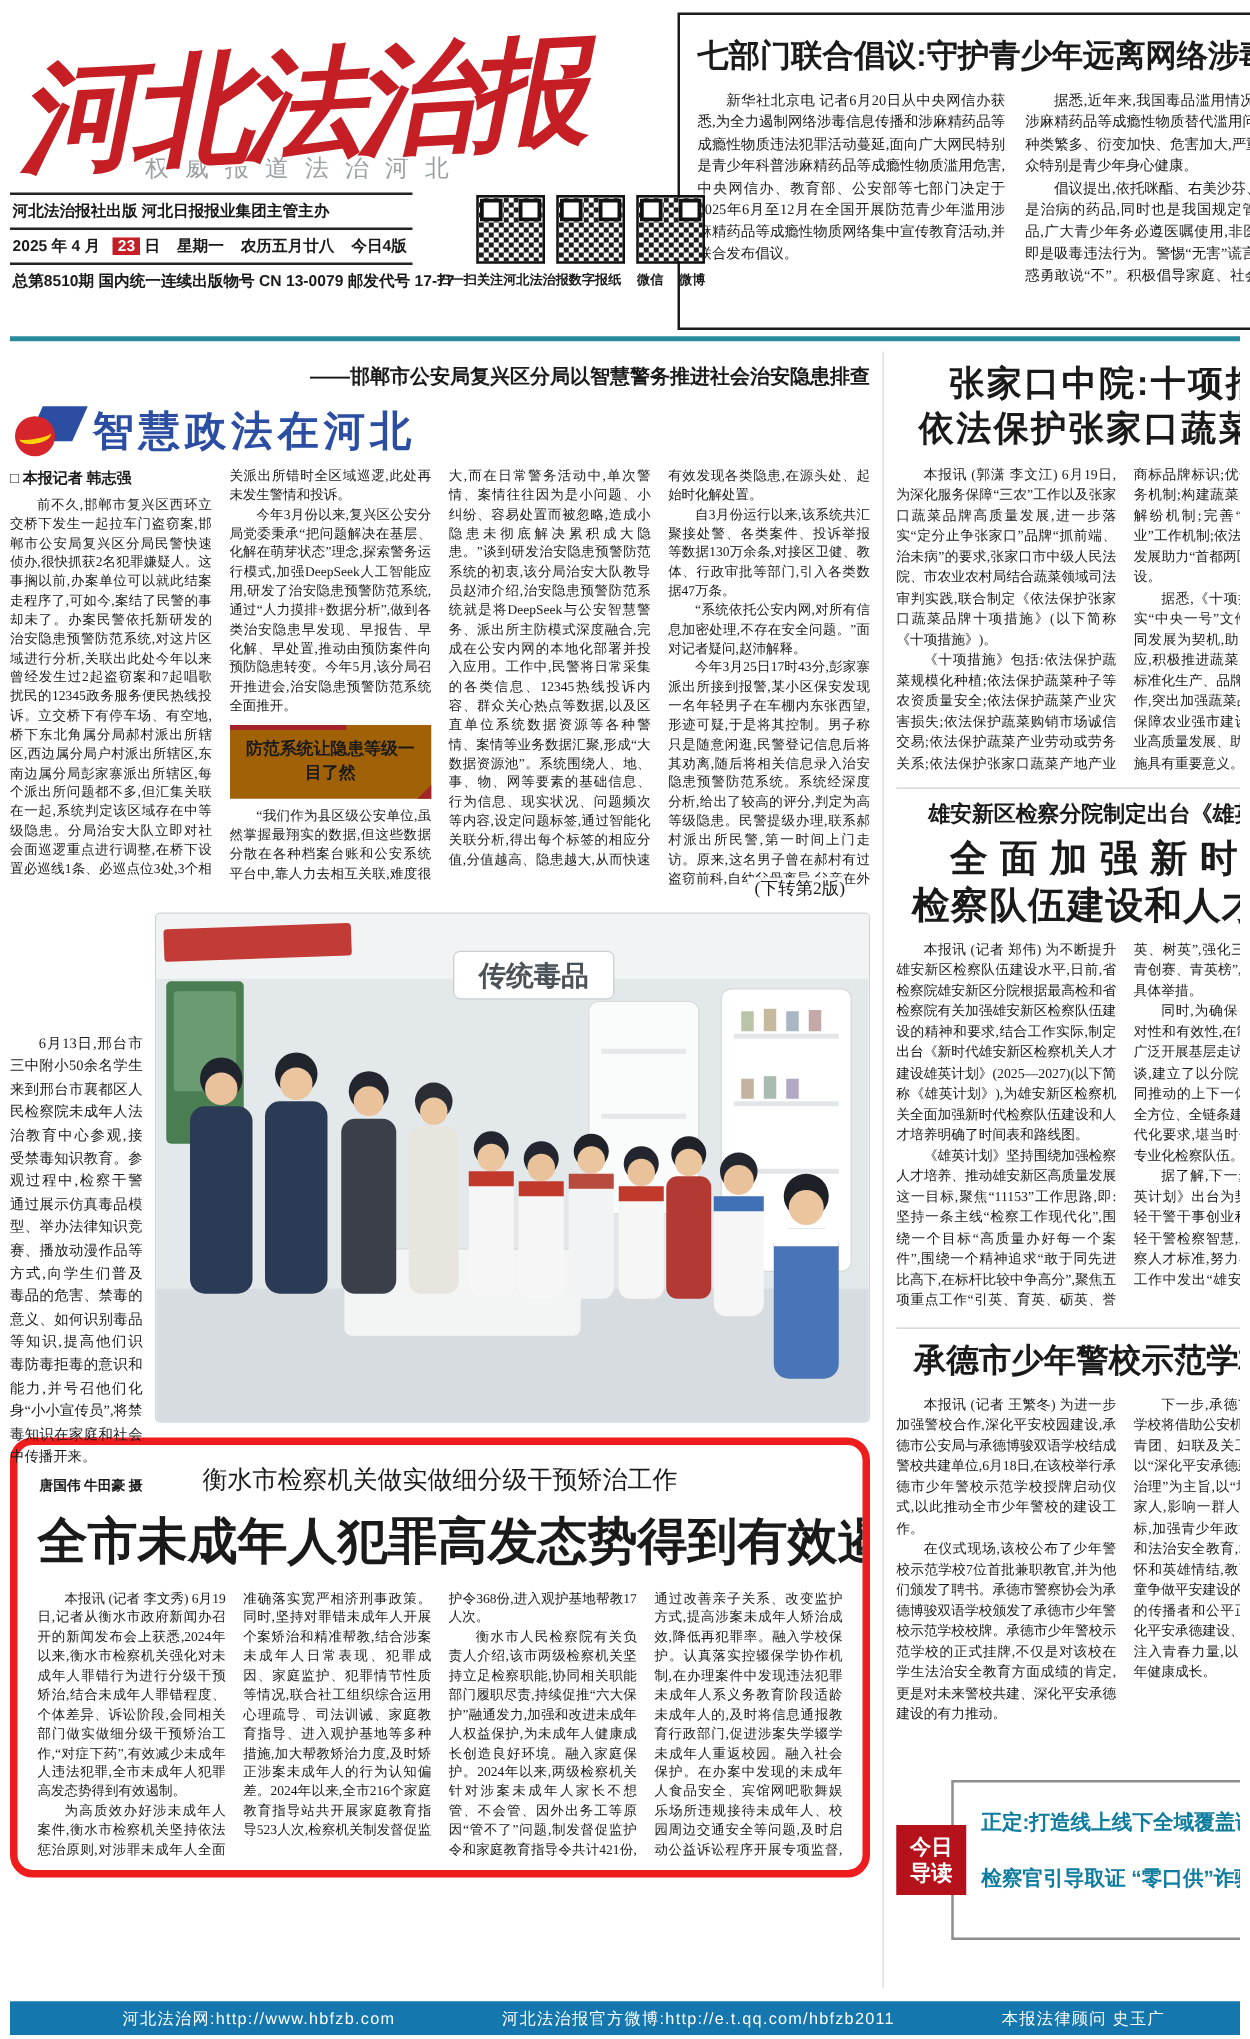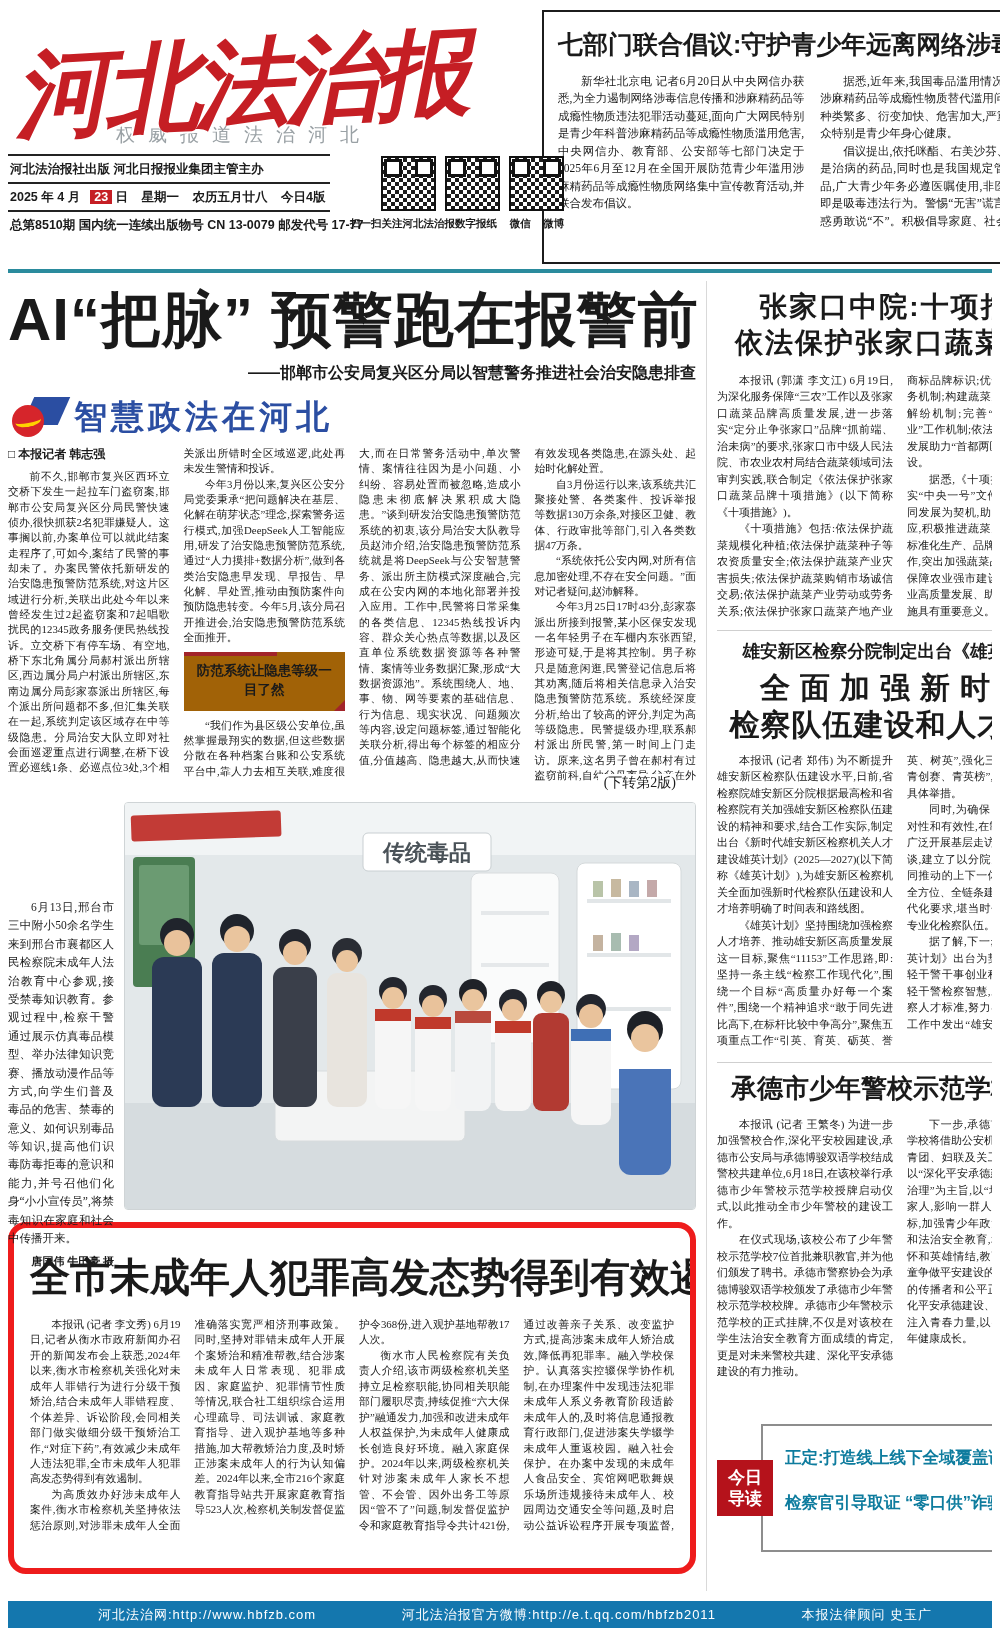--- a/index.html
+++ b/index.html
@@ -157,21 +157,20 @@
     </div>
   </div>
 
   <div class="header-rule"></div>
 
   <div class="main">
 
     <div class="left-col">
 
       <div class="lead-wrap">
-        <div class="lead-headline">AI“把脉” 预警跑在报警前</div>
         <div class="lead-subhead">——邯郸市公安局复兴区分局以智慧警务推进社会治安隐患排查</div>
         <div class="banner-row">
           <div class="logo">
             <div class="logo-blue"></div>
               <div class="logo-red"></div>
               <div class="logo-yellow"></div>
           </div>
           <div class="banner-label">智慧政法在河北</div>
         </div>
         <div class="lead-body">
@@ -257,20 +256,21 @@
               <rect x="446" y="226" width="40" height="12" fill="#3f6fb5"></rect>
             <circle cx="520" cy="226" r="18" fill="#1d2026"></circle>
               <circle cx="520" cy="235" r="14" fill="#eac59e"></circle>
             <rect x="494" y="252" width="52" height="120" rx="12" fill="#4a74b8"></rect>
               <rect x="494" y="252" width="52" height="14" fill="#ffffff"></rect>
           </svg>
         </div>
       </div>
 
       <div class="redbox">
+        <div class="hs-kicker">衡水市检察机关做实做细分级干预矫治工作</div>
         <div class="hs-headline">全市未成年人犯罪高发态势得到有效遏制</div>
         <div class="hs-body">
           <p>本报讯 (记者 李文秀) 6月19日,记者从衡水市政府新闻办召开的新闻发布会上获悉,2024年以来,衡水市检察机关强化对未成年人罪错行为进行分级干预矫治,结合未成年人罪错程度、个体差异、诉讼阶段,会同相关部门做实做细分级干预矫治工作,“对症下药”,有效减少未成年人违法犯罪,全市未成年人犯罪高发态势得到有效遏制。</p>
           <p>为高质效办好涉未成年人案件,衡水市检察机关坚持依法惩治原则,对涉罪未成年人全面准确落实宽严相济刑事政策。同时,坚持对罪错未成年人开展个案矫治和精准帮教,结合涉案未成年人日常表现、犯罪成因、家庭监护、犯罪情节性质等情况,联合社工组织综合运用心理疏导、司法训诫、家庭教育指导、进入观护基地等多种措施,加大帮教矫治力度,及时矫正涉案未成年人的行为认知偏差。2024年以来,全市216个家庭教育指导站共开展家庭教育指导523人次,检察机关制发督促监护令368份,进入观护基地帮教17人次。</p>
           <p>衡水市人民检察院有关负责人介绍,该市两级检察机关坚持立足检察职能,协同相关职能部门履职尽责,持续促推“六大保护”融通发力,加强和改进未成年人权益保护,为未成年人健康成长创造良好环境。融入家庭保护。2024年以来,两级检察机关针对涉案未成年人家长不想管、不会管、因外出务工等原因“管不了”问题,制发督促监护令和家庭教育指导令共计421份,通过改善亲子关系、改变监护方式,提高涉案未成年人矫治成效,降低再犯罪率。融入学校保护。认真落实控辍保学协作机制,在办理案件中发现违法犯罪未成年人系义务教育阶段适龄未成年人的,及时将信息通报教育行政部门,促进涉案失学辍学未成年人重返校园。融入社会保护。在办案中发现的未成年人食品安全、宾馆网吧歌舞娱乐场所违规接待未成年人、校园周边交通安全等问题,及时启动公益诉讼程序开展专项监督,督促主管部门加大整治力度,推动长效治理。融入网络保护。针对涉及未成年人的帮助信息网络犯罪活动、诈骗、网络隔空猥亵、侵犯公民个人信息、防止沉迷网络等实务中的难点和人民群众关切的问题,专门制作宣传片5个,并开展系列法治宣讲活动,促使未成年人提高自护意识。同时在全市检察机关内部署开展统筹运用民事、行政、公益诉讼检察职能促进未成年人网络综合司法保护的专项行动。融入政府保护。联合相关部门印发《关于推进全市医疗机构落实侵害未成年人案件强制报告制度工作的通知》,增强报告主体责任意识,同时实现信息及时共享。2024年以来,通过强制报告发现案件线索并立案8件。衡水市卫健委对发现的8件医护人员未按照相关规定履行强制报告义务的责任人作出严肃处理。</p>
         </div>
       </div>
     </div>
 
     <div class="right-col">

